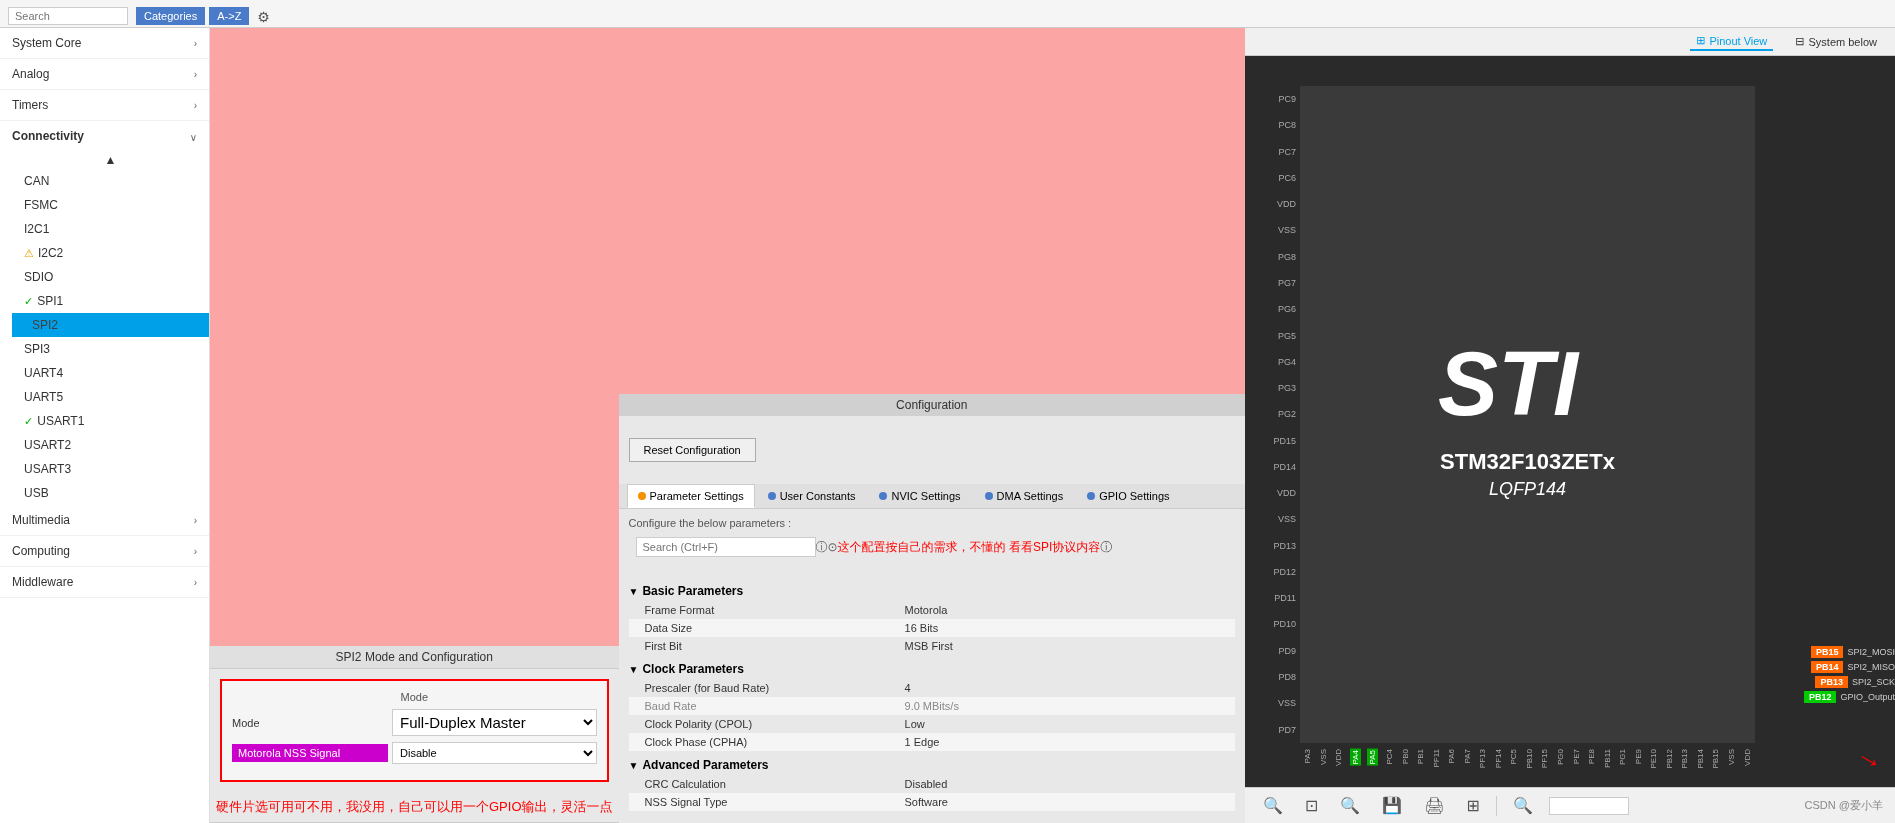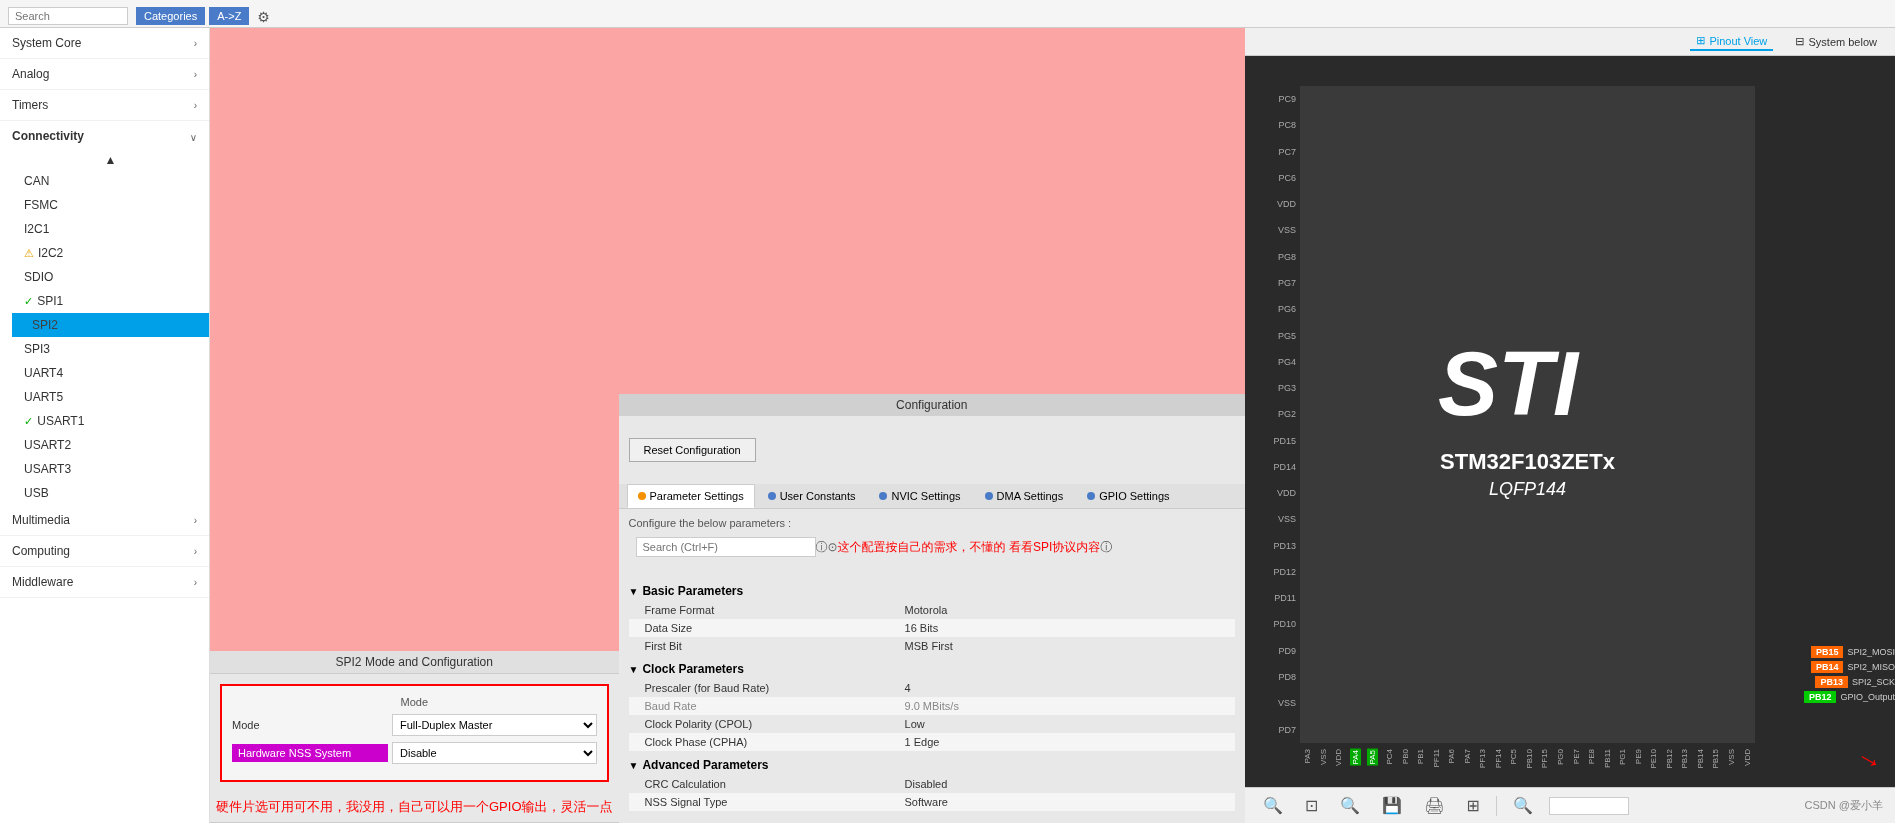--- a/index.html
+++ b/index.html
@@ -37,21 +37,21 @@
     
     .center-panel { flex: 1; display: flex; flex-direction: row; overflow: hidden; background: #fca5a5; align-items: flex-end; }
     
     
     .mode-config-panel { background: #e8e8e8; border-bottom: 1px solid #ccc; }
     .panel-title { text-align: center; padding: 4px; font-size: 12px; color: #333; background: #e0e0e0; border-bottom: 1px solid #ccc; }
     .mode-section { border: 2px solid red; margin: 10px; padding: 10px; background: #f5f5f5; }
     .mode-label-center { text-align: center; font-size: 11px; color: #555; margin-bottom: 6px; }
     .mode-row { display: flex; align-items: center; margin-bottom: 6px; }
     .mode-row label { width: 160px; font-size: 11px; color: #333; }
-    .mode-select { flex: 1; padding: 3px; font-size: 11px; border: 1px solid #ccc; background: white; }
+    .mode-select { flex: 1; padding: 3px; font-size: 15px; border: 1px solid #ccc; background: white; }
     .hw-nss-row { display: flex; align-items: center; margin-bottom: 6px; }
     .hw-nss-label { background: #cc00cc; color: white; padding: 3px 6px; font-size: 11px; margin-right: 4px; width: 156px; }
     .hw-nss-select { flex: 1; padding: 3px; font-size: 11px; border: 1px solid #ccc; background: white; }
     .annotation-text { text-align: center; color: red; font-size: 13px; padding: 6px; }
     
     
     .config-panel { flex: 1; background: #e8e8e8; overflow-y: auto; }
     .config-title { text-align: center; padding: 4px; font-size: 12px; color: #333; background: #d0d0d0; }
     .reset-btn { margin: 22px 10px; padding: 5px 14px; background: #f0f0f0; border: 1px solid #aaa; font-size: 11px; cursor: pointer; }
     .tabs-bar { display: flex; background: #e0e0e0; padding: 0 8px; border-bottom: 1px solid #ccc; }
@@ -197,21 +197,21 @@
         <div class="panel-title">SPI2 Mode and Configuration</div>
         <div class="mode-section">
           <div class="mode-label-center">Mode</div>
           <div class="mode-row">
             <label>Mode</label>
             <select class="mode-select">
               <option>Full-Duplex Master</option>
             </select>
           </div>
           <div class="hw-nss-row">
-            <div class="hw-nss-label">Hardware NSS System</div>
+            <div class="hw-nss-label">Motorola NSS Signal</div>
             <select class="hw-nss-select">
               <option>Disable</option>
             </select>
           </div>
         </div>
         <div class="annotation-text">硬件片选可用可不用，我没用，自己可以用一个GPIO输出，灵活一点</div>
       </div>
 
       <div class="config-panel">
         <div class="config-title">Configuration</div>

